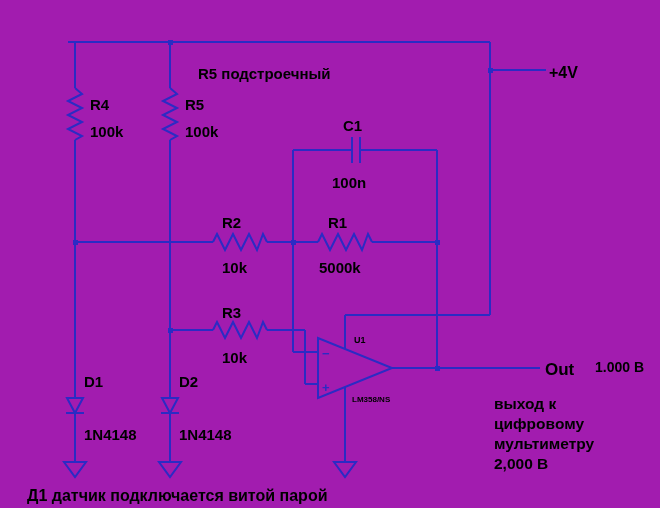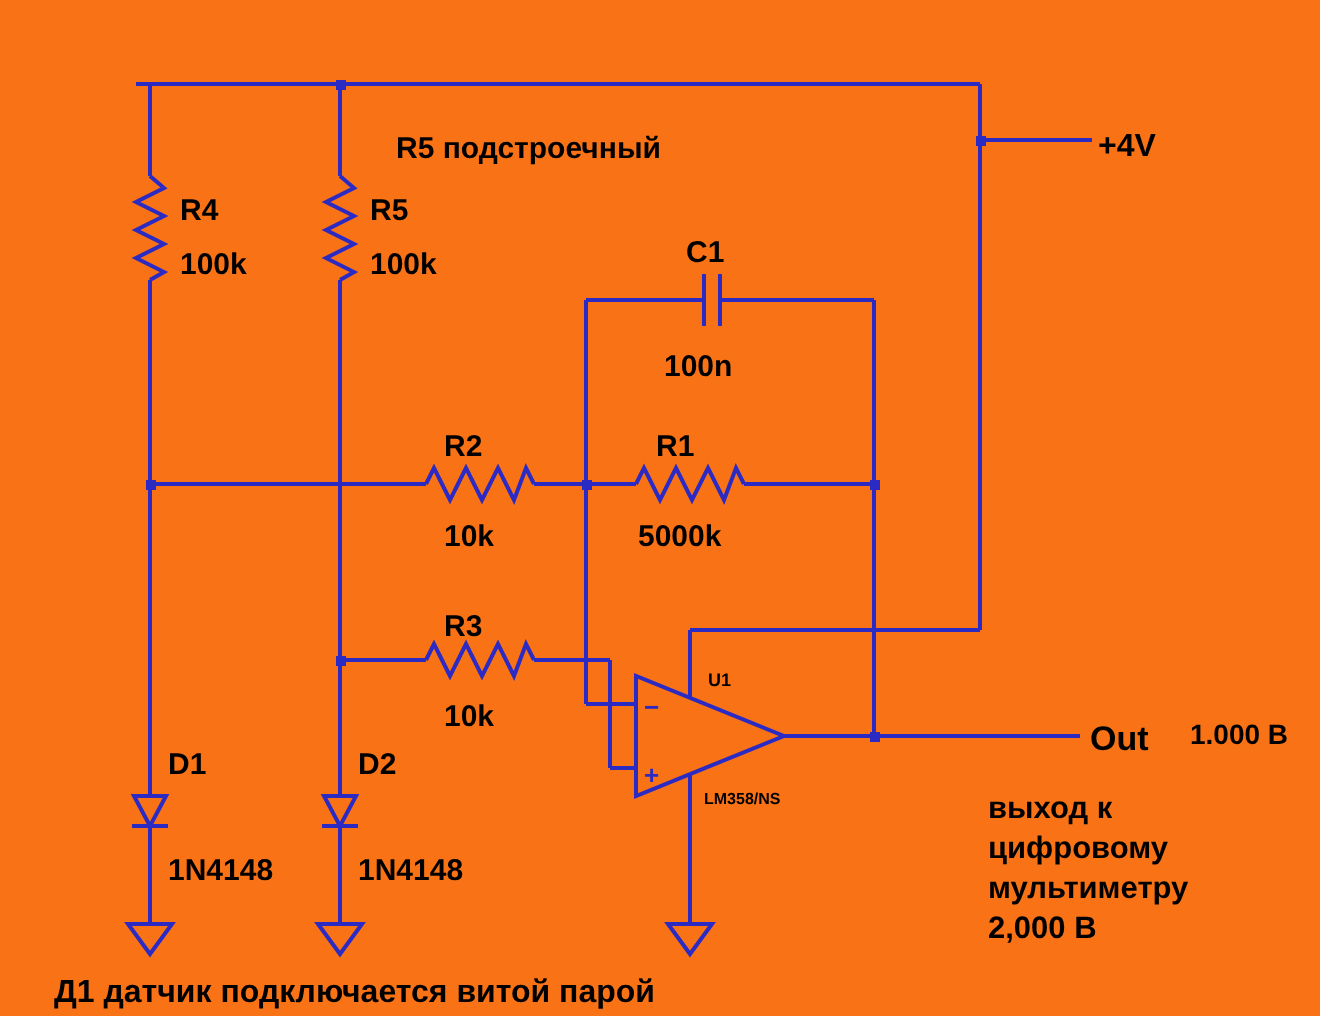--- a/index.html
+++ b/index.html
@@ -1,21 +1,21 @@
 <!DOCTYPE html>
 <html><head>
 <meta charset="utf-8">
 <style>
   html,body{margin:0;padding:0;}
   body{
     width:660px;height:508px;overflow:hidden;
     background:#c0c0c0;
     font-family:"Liberation Sans","DejaVu Sans",sans-serif;
   }
-  .screen{position:relative;width:660px;height:508px;background:#f97316;}
+  .screen{position:relative;width:660px;height:508px;background:#a21caf;}
   svg{display:block;}
   svg .w{stroke:#2b2bc4;stroke-width:2;fill:none;}
   svg .sym{stroke:#2b2bc4;stroke-width:2;fill:none;}
   svg .dot{fill:#2b2bc4;stroke:none;}
   svg text{
     font-family:"Liberation Sans","DejaVu Sans",sans-serif;
     font-weight:bold;fill:#000000;
   }
   svg text.blue{fill:#2b2bc4;}
 </style>

